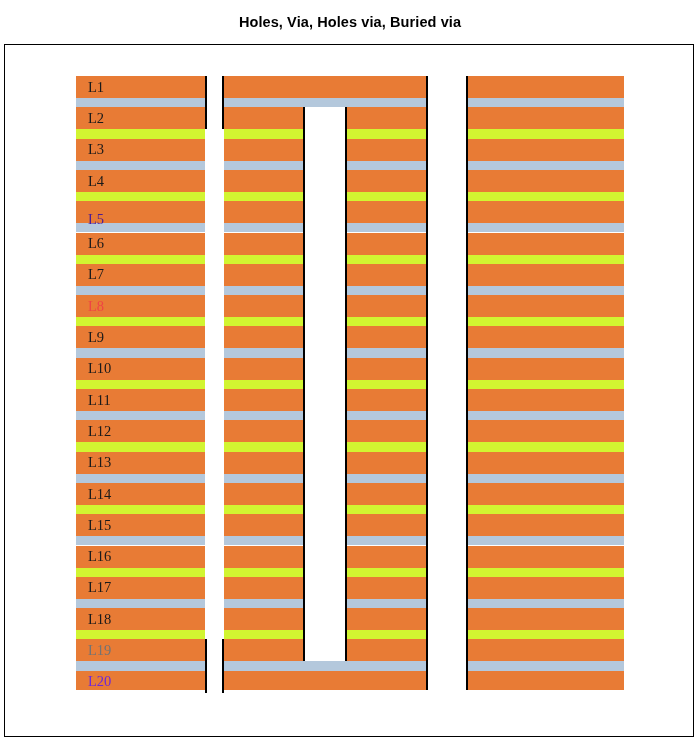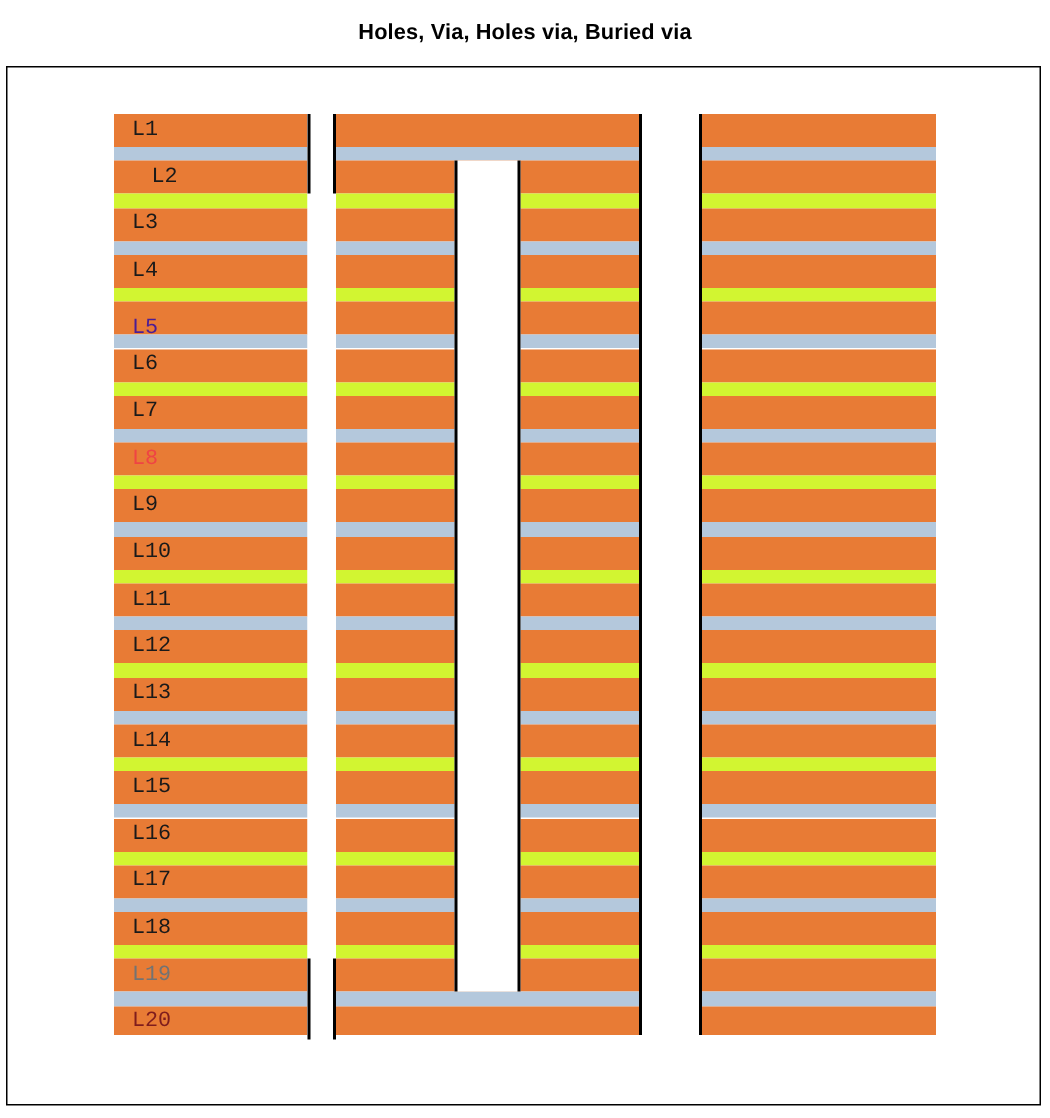--- a/index.html
+++ b/index.html
@@ -45,21 +45,21 @@
   }
   .band {
     position: absolute;
     left: 0;
     width: 100%;
   }
   .band-label {
     position: absolute;
     color: #1a1a1a;
     font-size: 14.5px;
-    font-family: Liberation Mono, monospace;
+    font-family: Liberation Serif, serif;
     line-height: 1;
     white-space: nowrap;
   }
 
   
   .void {
     position: absolute;
     background: #ffffff;
   }
   .void-wall {
@@ -197,39 +197,39 @@
         <div class="band" style="top: 491.5px; height: 9.3px; background: rgb(210, 245, 49);"></div>
         <div class="band" style="top: 500.8px; height: 22px; background: rgb(232, 123, 53);"></div>
         <div class="band" style="top: 522.8px; height: 9.3px; background: rgb(180, 200, 220);"></div>
         <div class="band" style="top: 532.1px; height: 22px; background: rgb(232, 123, 53);"></div>
         <div class="band" style="top: 554.1px; height: 9.3px; background: rgb(210, 245, 49);"></div>
         <div class="band" style="top: 563.4px; height: 22px; background: rgb(232, 123, 53);"></div>
         <div class="band" style="top: 585.4px; height: 9.3px; background: rgb(180, 200, 220);"></div>
         <div class="band" style="top: 594.7px; height: 22px; background: rgb(232, 123, 53);"></div>
       </div>
       <div class="band-label" style="left: 83px; top: 34.6px; color: rgb(26, 26, 26);">L1</div>
-      <div class="band-label" style="left: 96px; top: 65.9px; color: rgb(26, 26, 26);">L2</div>
+      <div class="band-label" style="left: 83px; top: 65.9px; color: rgb(26, 26, 26);">L2</div>
       <div class="band-label" style="left: 83px; top: 97.2px; color: rgb(26, 26, 26);">L3</div>
       <div class="band-label" style="left: 83px; top: 128.5px; color: rgb(26, 26, 26);">L4</div>
       <div class="band-label" style="left: 83px; top: 167px; color: #4c1d95;">L5</div>
       <div class="band-label" style="left: 83px; top: 191.1px; color: rgb(26, 26, 26);">L6</div>
       <div class="band-label" style="left: 83px; top: 222.4px; color: rgb(26, 26, 26);">L7</div>
       <div class="band-label" style="left: 83px; top: 253.7px; color: #ef4444;">L8</div>
       <div class="band-label" style="left: 83px; top: 285px; color: rgb(26, 26, 26);">L9</div>
       <div class="band-label" style="left: 83px; top: 316.3px; color: rgb(26, 26, 26);">L10</div>
       <div class="band-label" style="left: 83px; top: 347.6px; color: rgb(26, 26, 26);">L11</div>
       <div class="band-label" style="left: 83px; top: 378.9px; color: rgb(26, 26, 26);">L12</div>
       <div class="band-label" style="left: 83px; top: 410.2px; color: rgb(26, 26, 26);">L13</div>
       <div class="band-label" style="left: 83px; top: 441.5px; color: rgb(26, 26, 26);">L14</div>
       <div class="band-label" style="left: 83px; top: 472.8px; color: rgb(26, 26, 26);">L15</div>
       <div class="band-label" style="left: 83px; top: 504.1px; color: rgb(26, 26, 26);">L16</div>
       <div class="band-label" style="left: 83px; top: 535.4px; color: rgb(26, 26, 26);">L17</div>
       <div class="band-label" style="left: 83px; top: 566.7px; color: rgb(26, 26, 26);">L18</div>
       <div class="band-label" style="left: 83px; top: 598px; color: #737373;">L19</div>
-      <div class="band-label" style="left: 83px; top: 629.3px; color: #7f1d1d;">L20</div>
+      <div class="band-label" style="left: 83px; top: 629.3px; color: #6d28d9;">L20</div>
       <div class="void" style="left: 200px; top: 31px; width: 19px; height: 53.3px;"></div>
       <div class="void-wall" style="left: 200px; top: 31px; height: 53.3px; background: rgb(0, 0, 0);"></div>
       <div class="void-wall" style="left: 217.4px; top: 31px; height: 53.3px; background: rgb(0, 0, 0);"></div>
       <div class="void" style="left: 298px; top: 62.3px; width: 44px; height: 554.1px;"></div>
       <div class="void-wall" style="left: 298px; top: 62.3px; height: 554.1px; background: rgb(0, 0, 0);"></div>
       <div class="void-wall" style="left: 340.4px; top: 62.3px; height: 554.1px; background: rgb(0, 0, 0);"></div>
       <div class="void" style="left: 200px; top: 594.4px; width: 19px; height: 53.3px;"></div>
       <div class="void-wall" style="left: 200px; top: 594.4px; height: 53.3px; background: rgb(0, 0, 0);"></div>
       <div class="void-wall" style="left: 217.4px; top: 594.4px; height: 53.3px; background: rgb(0, 0, 0);"></div>
       <div class="gap-spacer" style="left: 423px; top: 31px; width: 38px; height: 614px;"></div>

